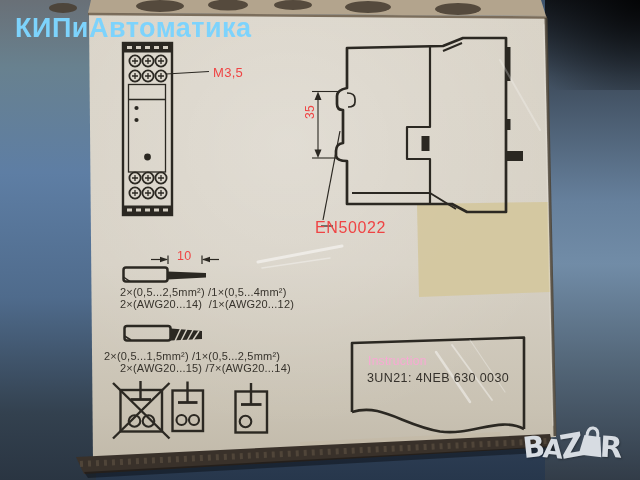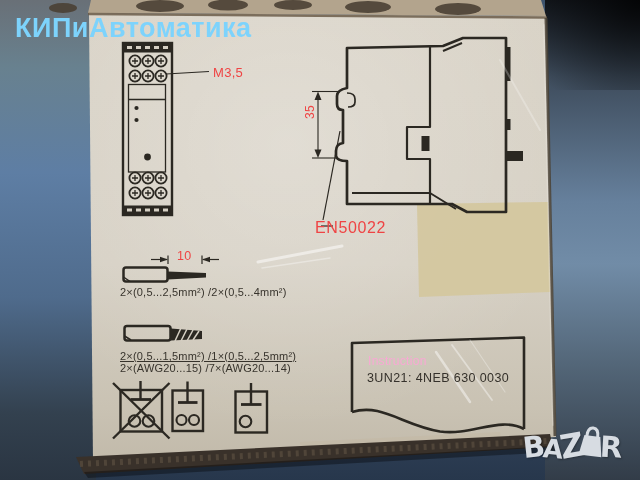--- a/index.html
+++ b/index.html
@@ -26,21 +26,21 @@
   
   .lbl{position:absolute;color:#ef4444;letter-spacing:.3px;}
   .watermark{position:absolute;left:15px;top:13px;font-size:27px;font-weight:bold;
       color:#7dd3fc;letter-spacing:.5px;}
   .m35{left:213px;top:65px;font-size:13px;}
   .dim35{left:303px;top:105px;font-size:12px;writing-mode:vertical-rl;transform:rotate(180deg);}
   .en{left:315px;top:219px;font-size:16px;letter-spacing:.6px;}
   .dim10{left:177px;top:249px;font-size:12.5px;text-align:center;}
   .spec{white-space:pre;font-size:11px;letter-spacing:.2px;color:#37332c;}
   .s1{left:120px;top:286px;} .s2{left:120px;top:298px;}
-  .s3{left:120px;top:350px;text-decoration:underline;} .s4{left:120px;top:362px;}
+  .s3{left:104px;top:350px;} .s4{left:120px;top:362px;}
   .instr-t{left:368px;top:354px;font-size:12px;color:#f9a8d4;}
   .instr-c{left:367px;top:371px;font-size:12.5px;color:#35312b;letter-spacing:.4px;}
   
   .bazar{position:absolute;left:523px;top:425px;display:flex;align-items:flex-end;
       color:#d7dce2;font-family:"DejaVu Sans",sans-serif;font-weight:bold;
       text-shadow:1px 1px 2px rgba(0,0,0,.3);}
   .bazar span{display:inline-block;line-height:1;}
   .bz0{font-size:29px;transform:rotate(-6deg);}
   .bz1{font-size:26px;transform:rotate(5deg);margin-left:-2px;}
   .bz2{font-size:33px;transform:rotate(-10deg);margin-left:-3px;}
@@ -218,21 +218,22 @@
       <line x1="500" y1="60" x2="540" y2="130" stroke-width="2" opacity=".25"></line>
       <line x1="544" y1="25" x2="553" y2="425" stroke-width="2" opacity=".18"></line>
     </g>
   </svg>
 
   <div class="watermark">КИПиАвтоматика</div>
   <div class="lbl m35">M3,5</div>
   <div class="lbl dim35">35</div>
   <div class="lbl en">EN50022</div>
   <div class="lbl dim10">10</div>
-  <div class="lbl spec s1">2×(0,5...2,5mm²) /2×(0,5...4mm²)</div>
+  <div class="lbl spec s1">2×(0,5...2,5mm²) /1×(0,5...4mm²)</div>
+  <div class="lbl spec s2">2×(AWG20...14)  /1×(AWG20...12)</div>
   <div class="lbl spec s3">2×(0,5...1,5mm²) /1×(0,5...2,5mm²)</div>
   <div class="lbl spec s4">2×(AWG20...15) /7×(AWG20...14)</div>
   <div class="lbl instr-t">Instruction</div>
   <div class="lbl instr-c">3UN21: 4NEB 630 0030</div>
 
   <div class="bazar">
     <span class="bz0">B</span>
     <span class="bz1">A</span>
     <span class="bz2">Z</span>
     <span class="bz-bag">

